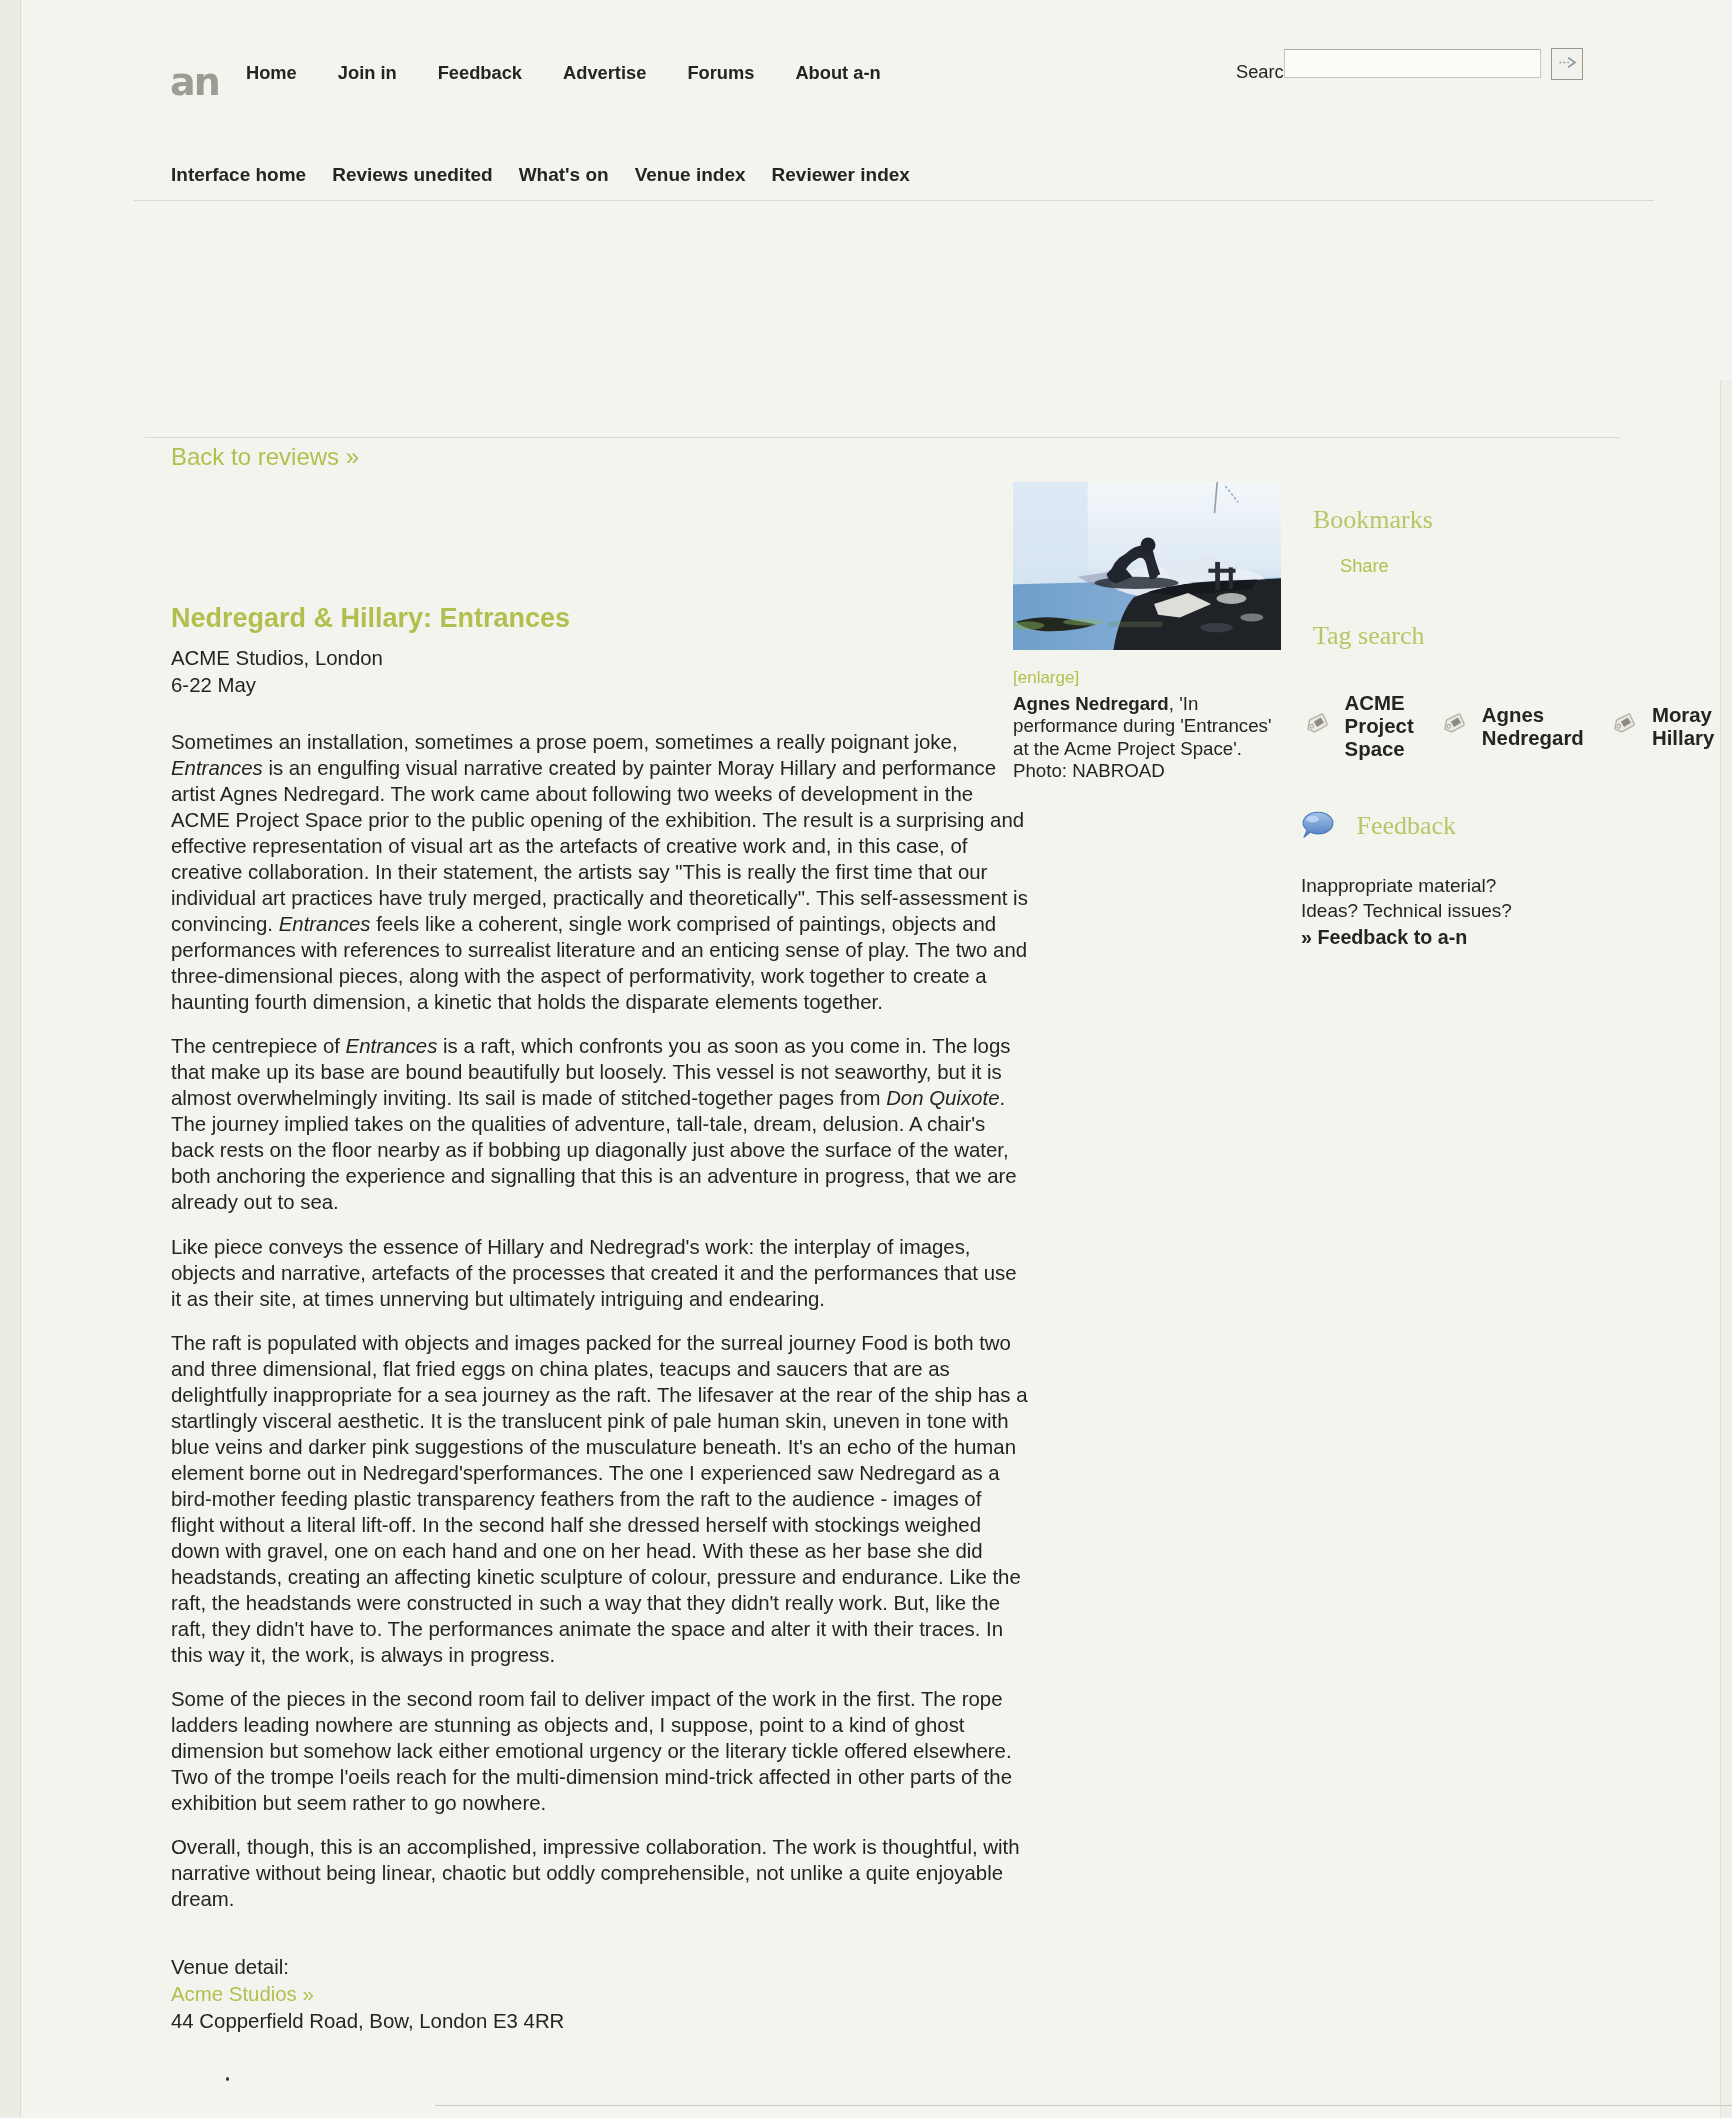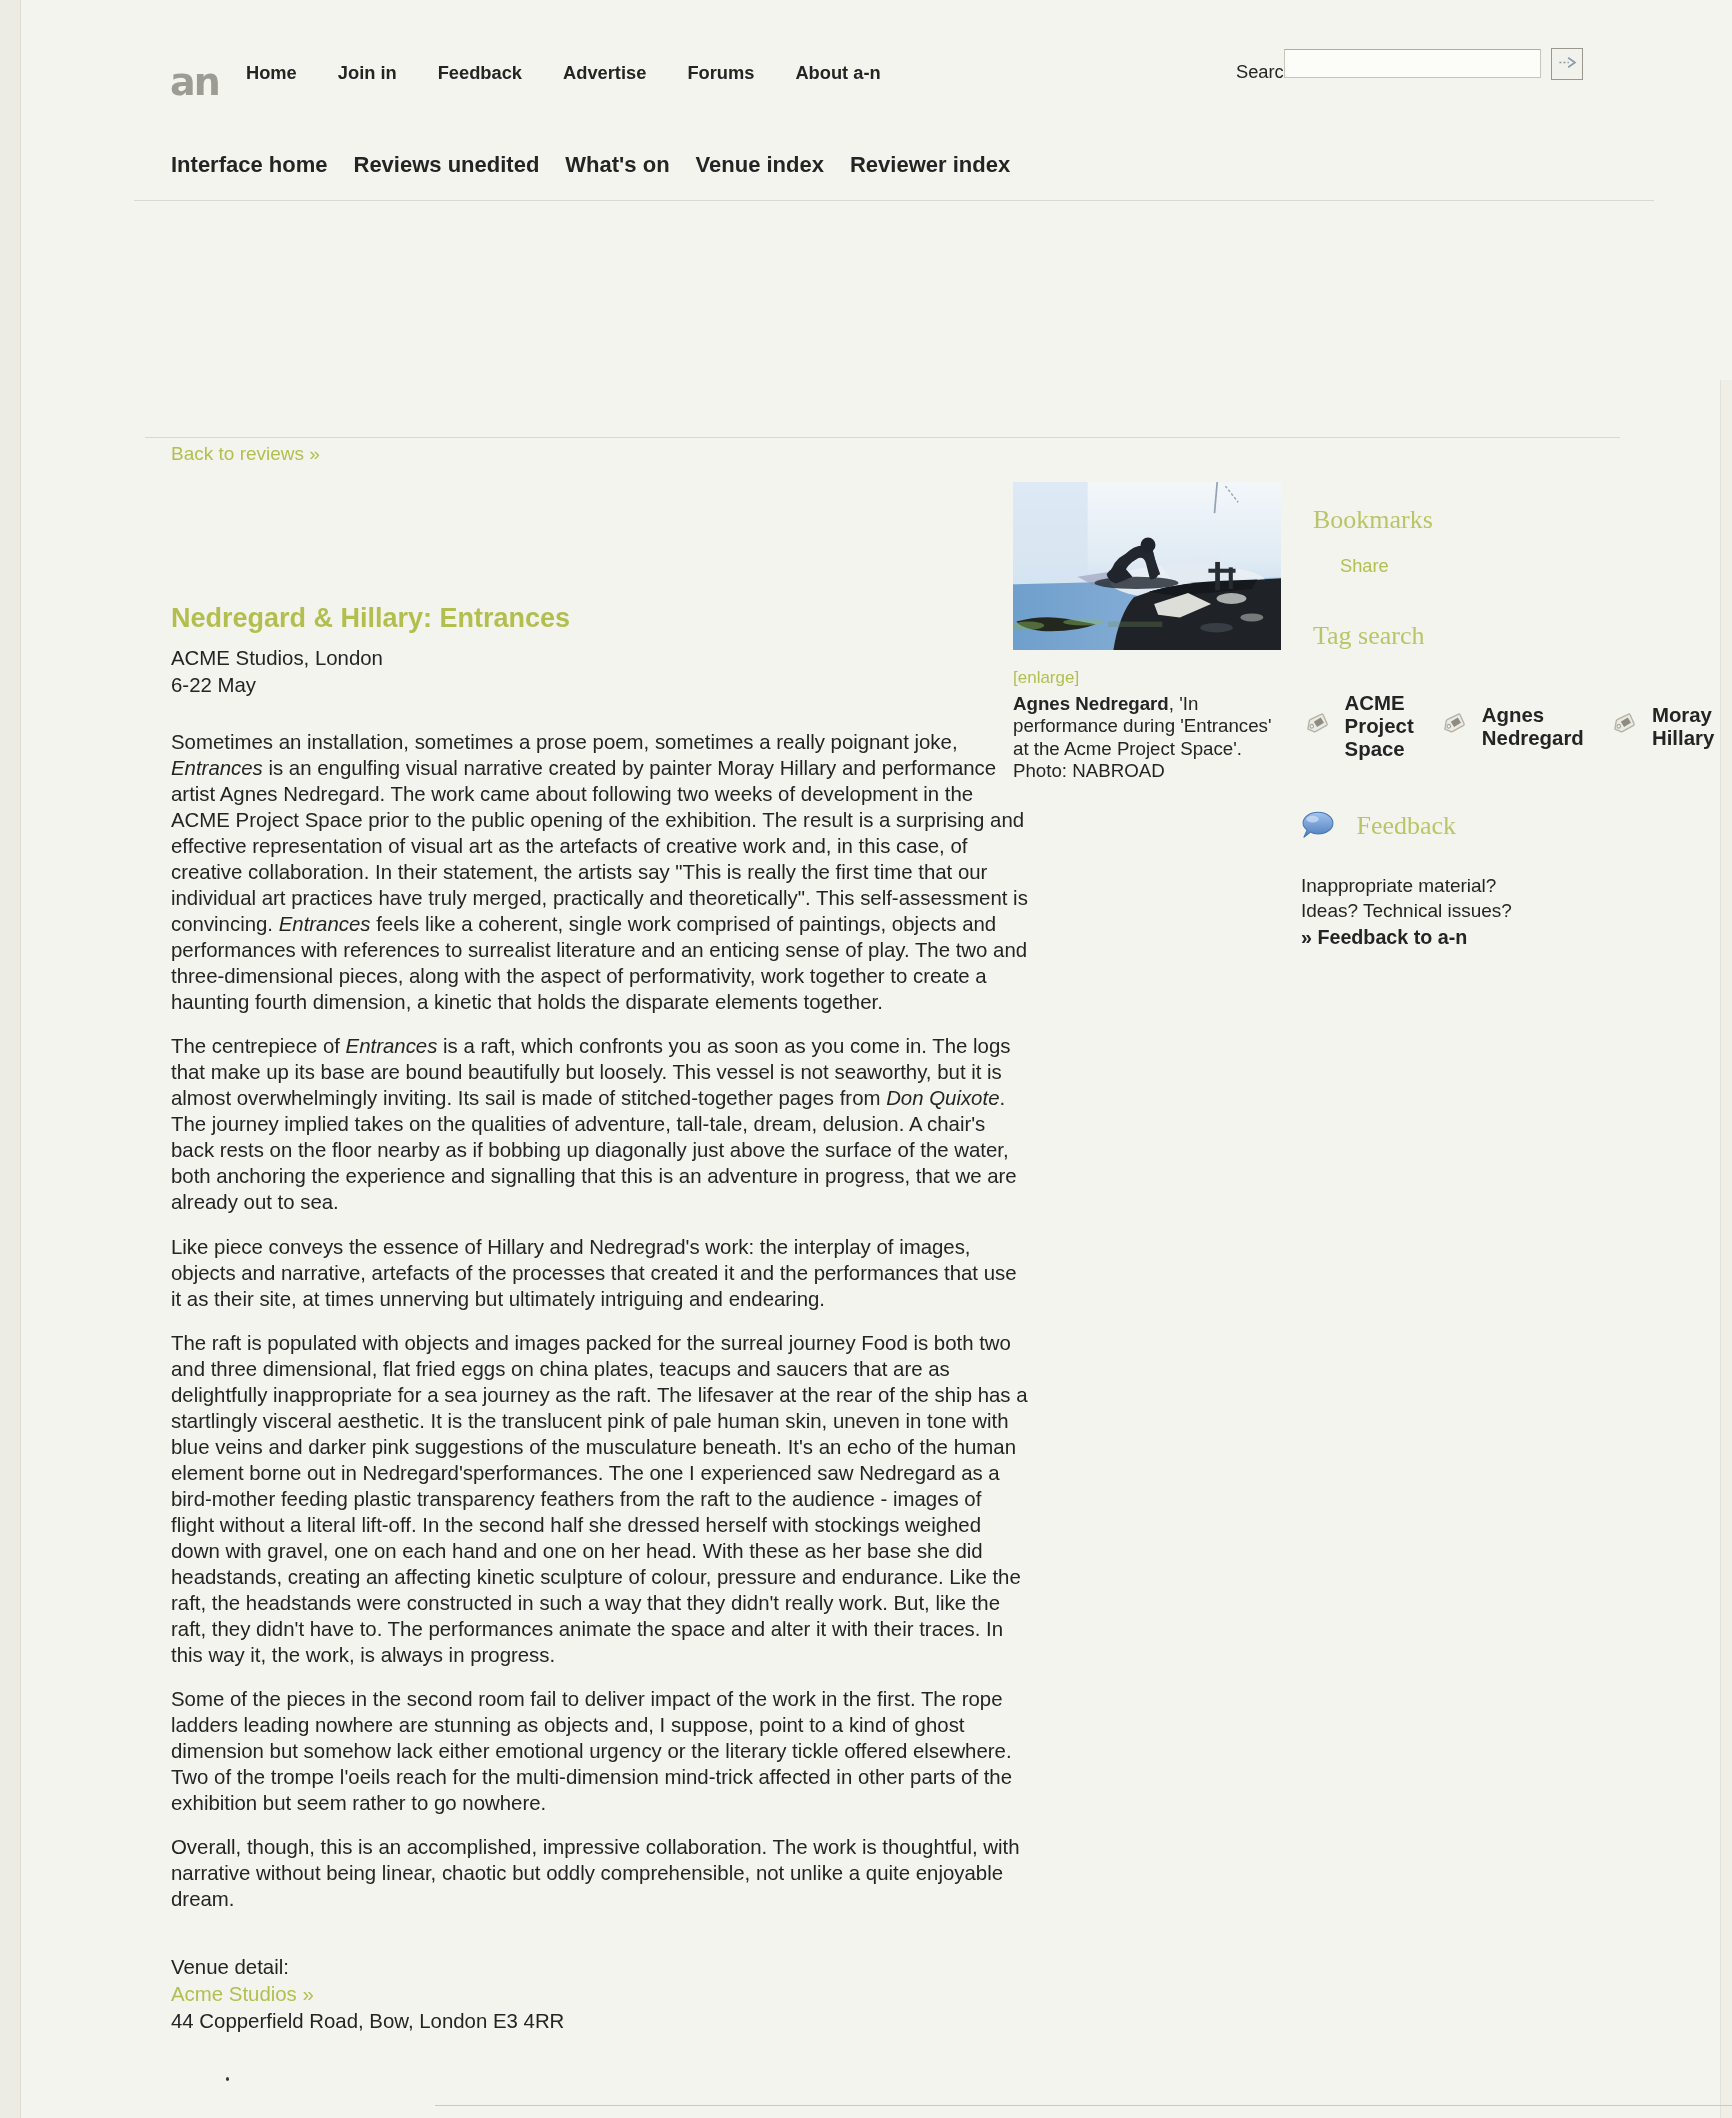--- a/index.html
+++ b/index.html
@@ -17,25 +17,25 @@
   .edge-right{position:absolute;left:1720px;top:380px;width:12.2px;height:1738px;background:#efefe8;border-left:0.7px solid #e2e2d9;}
   .dot-artifact{position:absolute;left:226px;top:2077px;width:3.4px;height:4.1px;background:#3a3a38;border-radius:50%;}
 
   
   .logo{position:absolute;left:170px;top:63px;font-family:"DejaVu Sans", sans-serif;font-size:38px;font-weight:bold;color:var(--logo-gray);letter-spacing:-2px;line-height:1;}
   .nav1{position:absolute;left:246px;top:62px;display:flex;gap:41px;font-size:18.3px;font-weight:bold;}
   .nav1 .nav-item{cursor:pointer;white-space:nowrap;}
   .search-label{position:absolute;left:1236px;top:61px;font-size:18.3px;}
   .search-input{position:absolute;left:1284px;top:49px;width:257px;height:28.5px;border:0.7px solid #c6c6bd;border-top-color:#aeaea6;background:#fcfcf8;font-size:17.7px;padding:0 6.8px;box-sizing:border-box;font-family:"Liberation Sans", sans-serif;}
   .search-btn{position:absolute;left:1551px;top:48px;width:32px;height:32px;border:1.4px solid #98988f;background:#f2f2ec;display:flex;align-items:center;justify-content:center;cursor:pointer;padding:0;}
-  .nav2{position:absolute;left:171px;top:152px;display:flex;gap:26px;font-size:22px;font-weight:bold;}
+  .nav2{position:absolute;left:171px;top:164px;display:flex;gap:26px;font-size:19px;font-weight:bold;}
   .nav2 .nav-item{cursor:pointer;white-space:nowrap;}
   .hr1{position:absolute;left:134px;top:200px;width:1520px;height:1.4px;background:var(--rule);}
   .hr2{position:absolute;left:145px;top:437px;width:1475px;height:1.4px;background:var(--rule);}
-  .back-link{position:absolute;left:171px;top:443px;font-size:19px;color:var(--green-link);cursor:pointer;}
+  .back-link{position:absolute;left:171px;top:443px;font-size:24px;color:var(--green-link);cursor:pointer;}
 
   
   .article{position:absolute;left:171px;top:603px;width:857px;}
   .article h1{margin:0 0 11px 0;font-size:27px;line-height:31px;color:var(--green-link);font-weight:bold;}
   .meta{font-size:20.4px;line-height:27px;}
   .reviewed{margin-top:19px;font-size:20.4px;line-height:27px;}
   .green-link{color:var(--green-link);cursor:pointer;text-decoration:none;}
   .body-text{margin-top:30px;}
   .body-text p{margin:0 0 18.3px 0;font-size:20.4px;line-height:26px;}
   .venue-block{margin-top:42px;font-size:20.4px;line-height:27px;}

